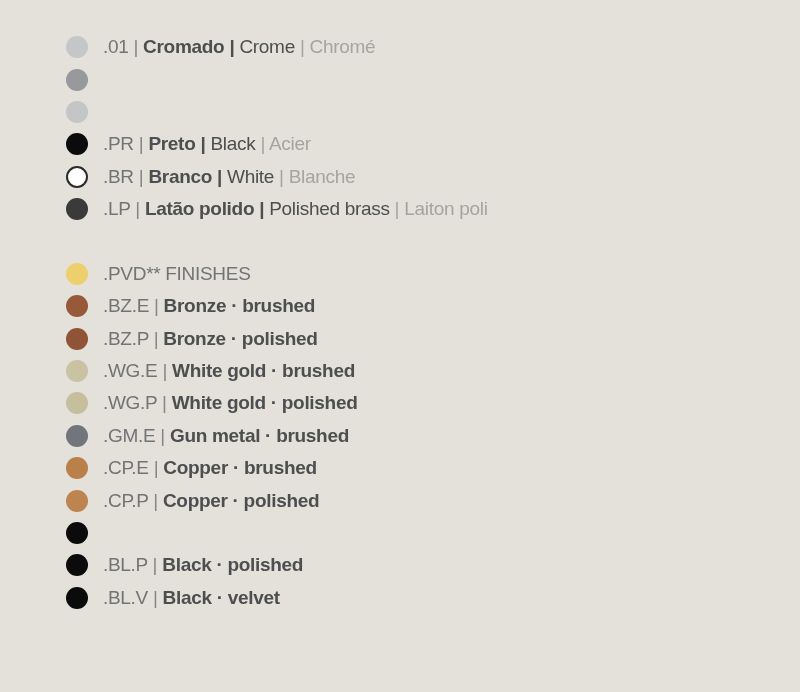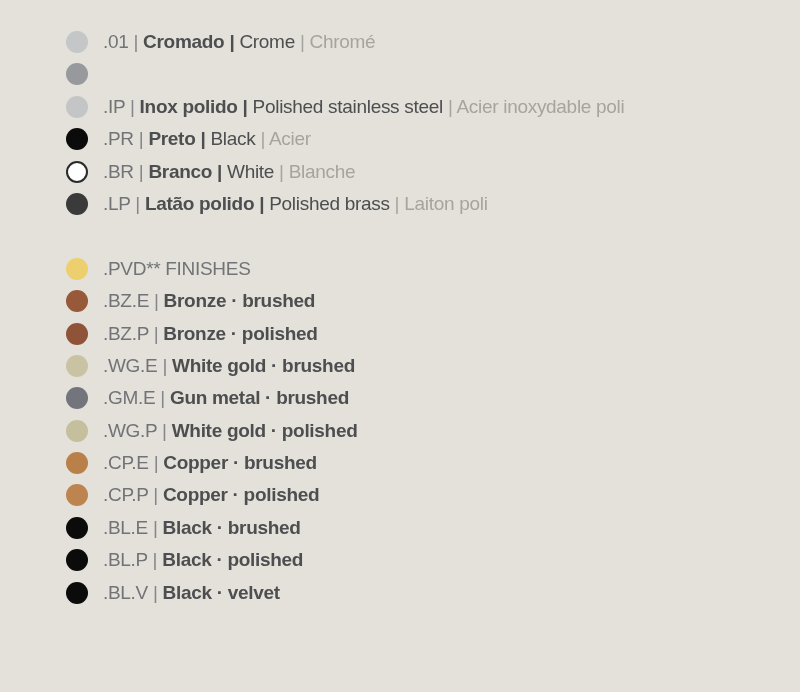--- a/index.html
+++ b/index.html
@@ -11,20 +11,21 @@
     height: 692px;
     overflow: hidden;
     background: #e3e1da;
     font-family: "Liberation Sans", sans-serif;
   }
   .legend {
     padding-top: 31px;
   }
   .frow {
     display: flex;
+    align-items: center;
     height: 32.4px;
   }
   .dot {
     flex: none;
     width: 22px;
     height: 22px;
     border-radius: 50%;
     margin-left: 66px;
     box-sizing: border-box;
   }
@@ -49,21 +50,20 @@
   <div>
       <div class="frow">
         <span class="dot" style="background: rgb(197, 198, 200);"></span>
         <span class="txt"><span class="code">.01</span><span class="sepg"> | </span><span class="pt">Cromado</span><span class="pt"> | </span><span class="en">Crome</span><span class="fr"> | </span><span class="fr">Chromé</span></span>
       </div>
       <div class="frow">
         <span class="dot" style="background: rgb(151, 153, 156);"></span>
       </div>
       <div class="frow">
         <span class="dot" style="background: rgb(195, 197, 199);"></span>
-        <span class="txt"><span class="code">.IP</span><span class="sepg"> | </span><span class="pt">Inox polido</span><span class="pt"> | </span><span class="en">Polished stainless steel</span><span class="fr"> | </span><span class="fr">Acier inoxydable poli</span></span>
       </div>
       <div class="frow">
         <span class="dot" style="background: rgb(11, 11, 11);"></span>
         <span class="txt"><span class="code">.PR</span><span class="sepg"> | </span><span class="pt">Preto</span><span class="pt"> | </span><span class="en">Black</span><span class="fr"> | </span><span class="fr">Acier</span></span>
       </div>
       <div class="frow">
         <span class="dot" style="background: rgb(254, 254, 254); border: 2px solid rgb(42, 42, 42);"></span>
         <span class="txt"><span class="code">.BR</span><span class="sepg"> | </span><span class="pt">Branco</span><span class="pt"> | </span><span class="en">White</span><span class="fr"> | </span><span class="fr">Blanche</span></span>
       </div>
       <div class="frow">
@@ -83,38 +83,37 @@
       </div>
       <div class="frow">
         <span class="dot" style="background: rgb(143, 84, 56);"></span>
         <span class="txt"><span class="code">.BZ.P</span><span class="sepg"> | </span><span class="pt">Bronze · polished</span></span>
       </div>
       <div class="frow">
         <span class="dot" style="background: rgb(201, 195, 164);"></span>
         <span class="txt"><span class="code">.WG.E</span><span class="sepg"> | </span><span class="pt">White gold · brushed</span></span>
       </div>
       <div class="frow">
+        <span class="dot" style="background: rgb(197, 191, 158);"></span>
+        <span class="txt"><span class="code">.WG.P</span><span class="sepg"> | </span><span class="pt">White gold · polished</span></span>
+      </div>
+      <div class="frow">
         <span class="dot" style="background: rgb(115, 117, 124);"></span>
         <span class="txt"><span class="code">.GM.E</span><span class="sepg"> | </span><span class="pt">Gun metal · brushed</span></span>
-      </div>
-      <div class="frow">
-        <span class="dot" style="background: rgb(197, 191, 158);"></span>
-        <span class="txt"><span class="code">.WG.P</span><span class="sepg"> | </span><span class="pt">White gold · polished</span></span>
       </div>
       <div class="frow">
         <span class="dot" style="background: rgb(186, 128, 73);"></span>
         <span class="txt"><span class="code">.CP.E</span><span class="sepg"> | </span><span class="pt">Copper · brushed</span></span>
       </div>
       <div class="frow">
         <span class="dot" style="background: rgb(189, 132, 80);"></span>
         <span class="txt"><span class="code">.CP.P</span><span class="sepg"> | </span><span class="pt">Copper · polished</span></span>
       </div>
       <div class="frow">
         <span class="dot" style="background: rgb(11, 11, 11);"></span>
-        <span class="txt"><span class="code">.BL.E</span><span class="sepg"> | </span><span class="pt">Black · brushed</span></span>
       </div>
       <div class="frow">
         <span class="dot" style="background: rgb(11, 11, 11);"></span>
         <span class="txt"><span class="code">.BL.P</span><span class="sepg"> | </span><span class="pt">Black · polished</span></span>
       </div>
       <div class="frow">
         <span class="dot" style="background: rgb(11, 11, 11);"></span>
         <span class="txt"><span class="code">.BL.V</span><span class="sepg"> | </span><span class="pt">Black · velvet</span></span>
       </div>
     </div>

